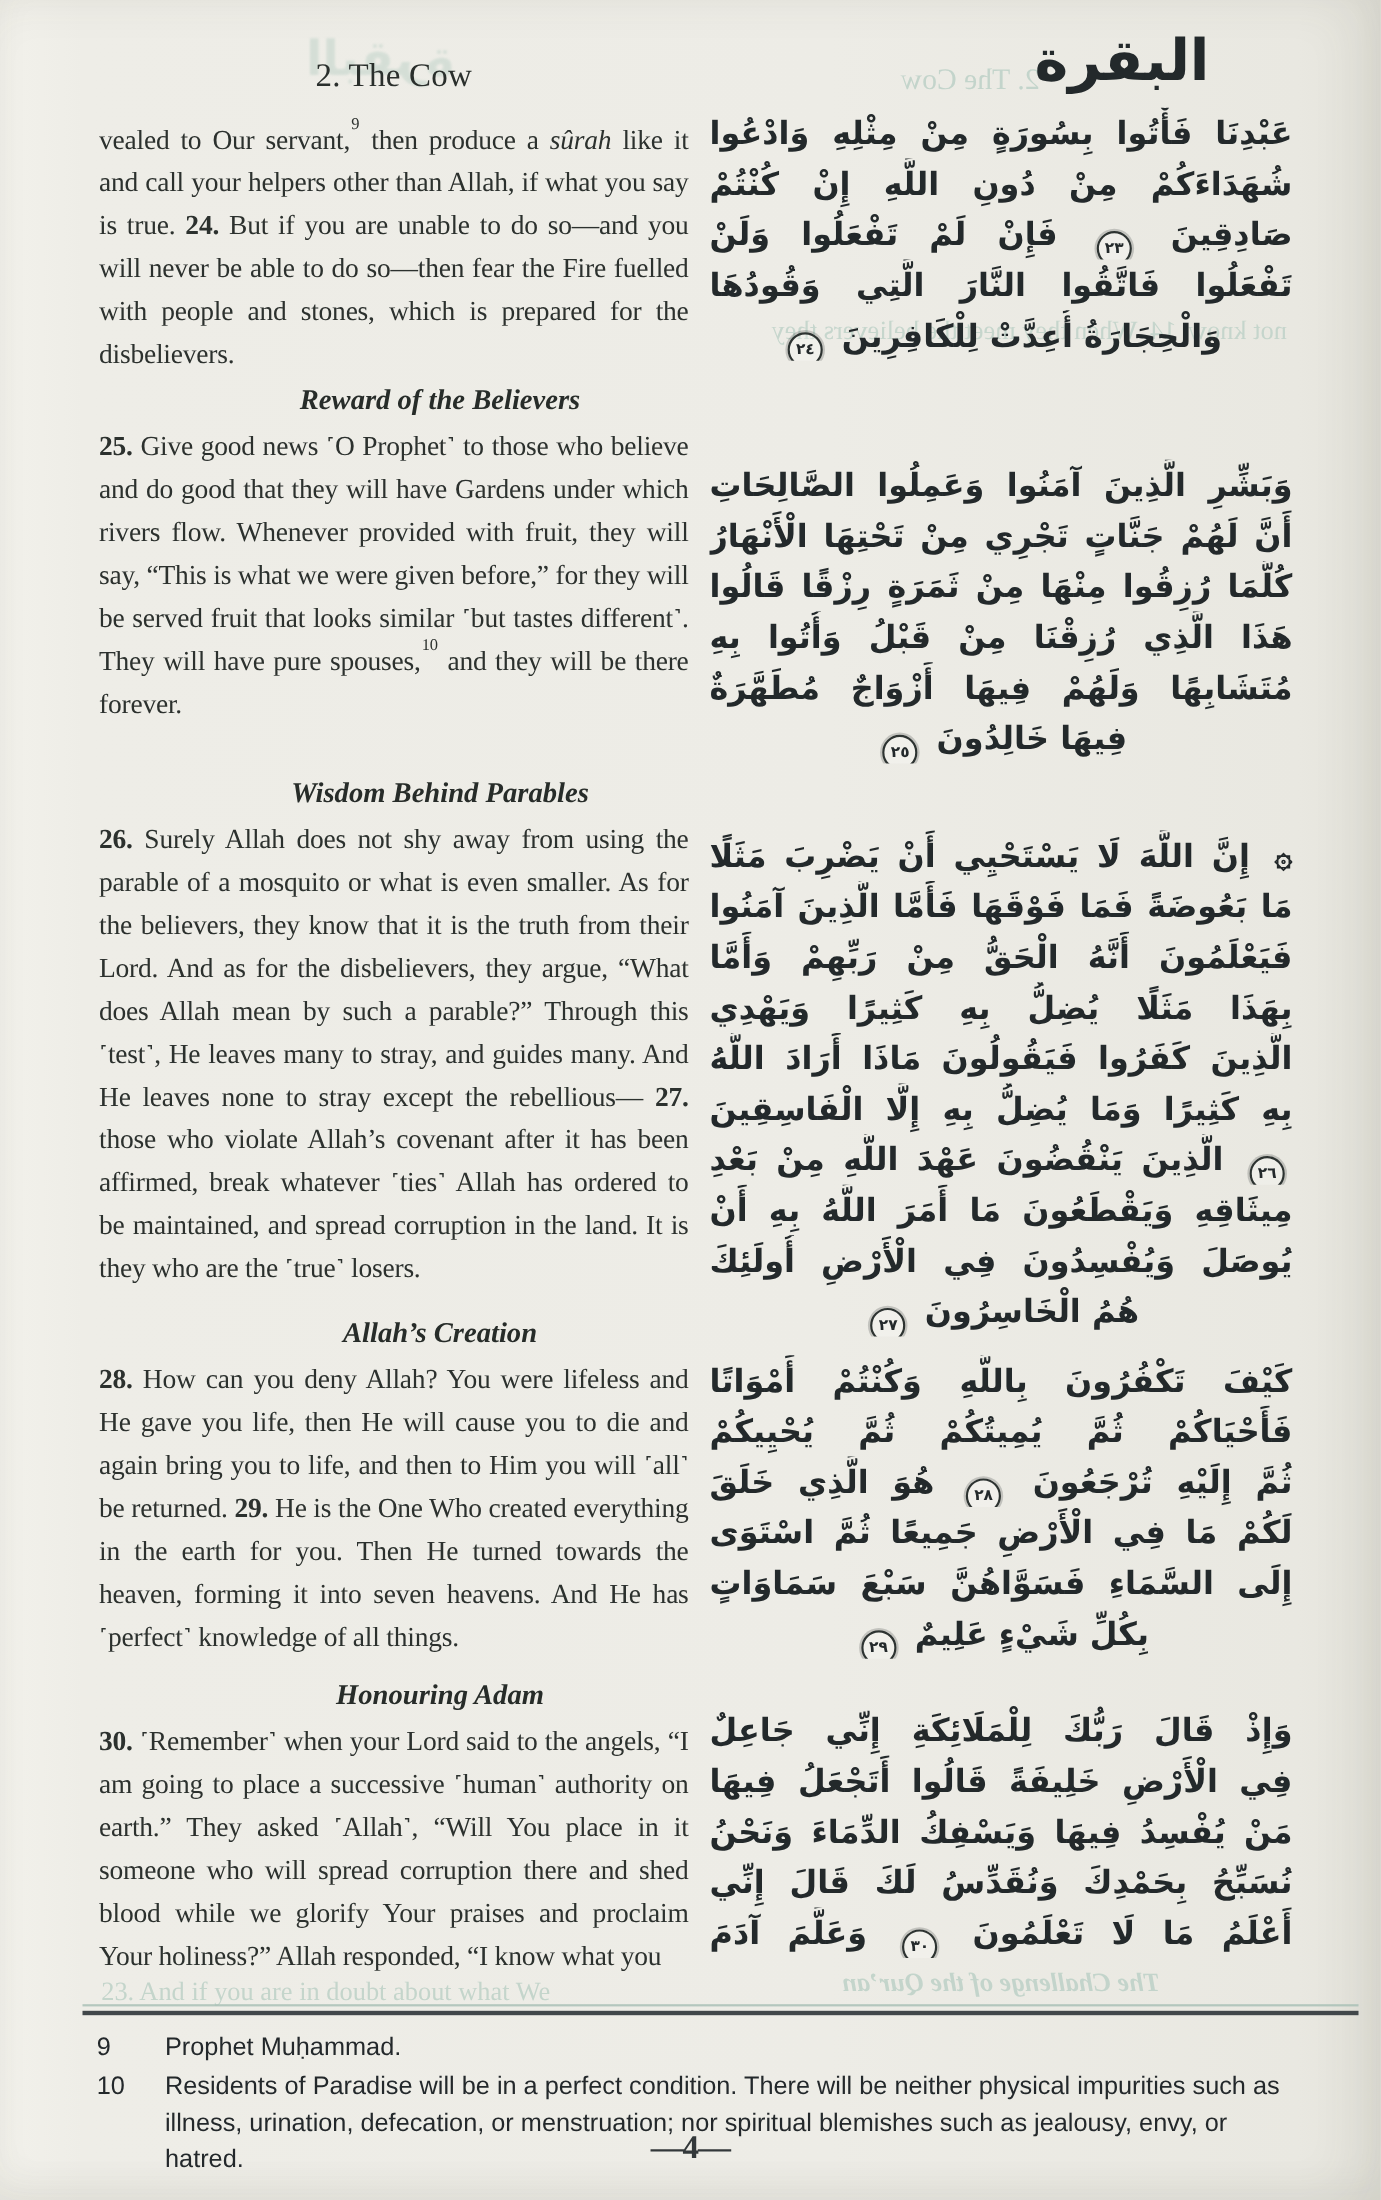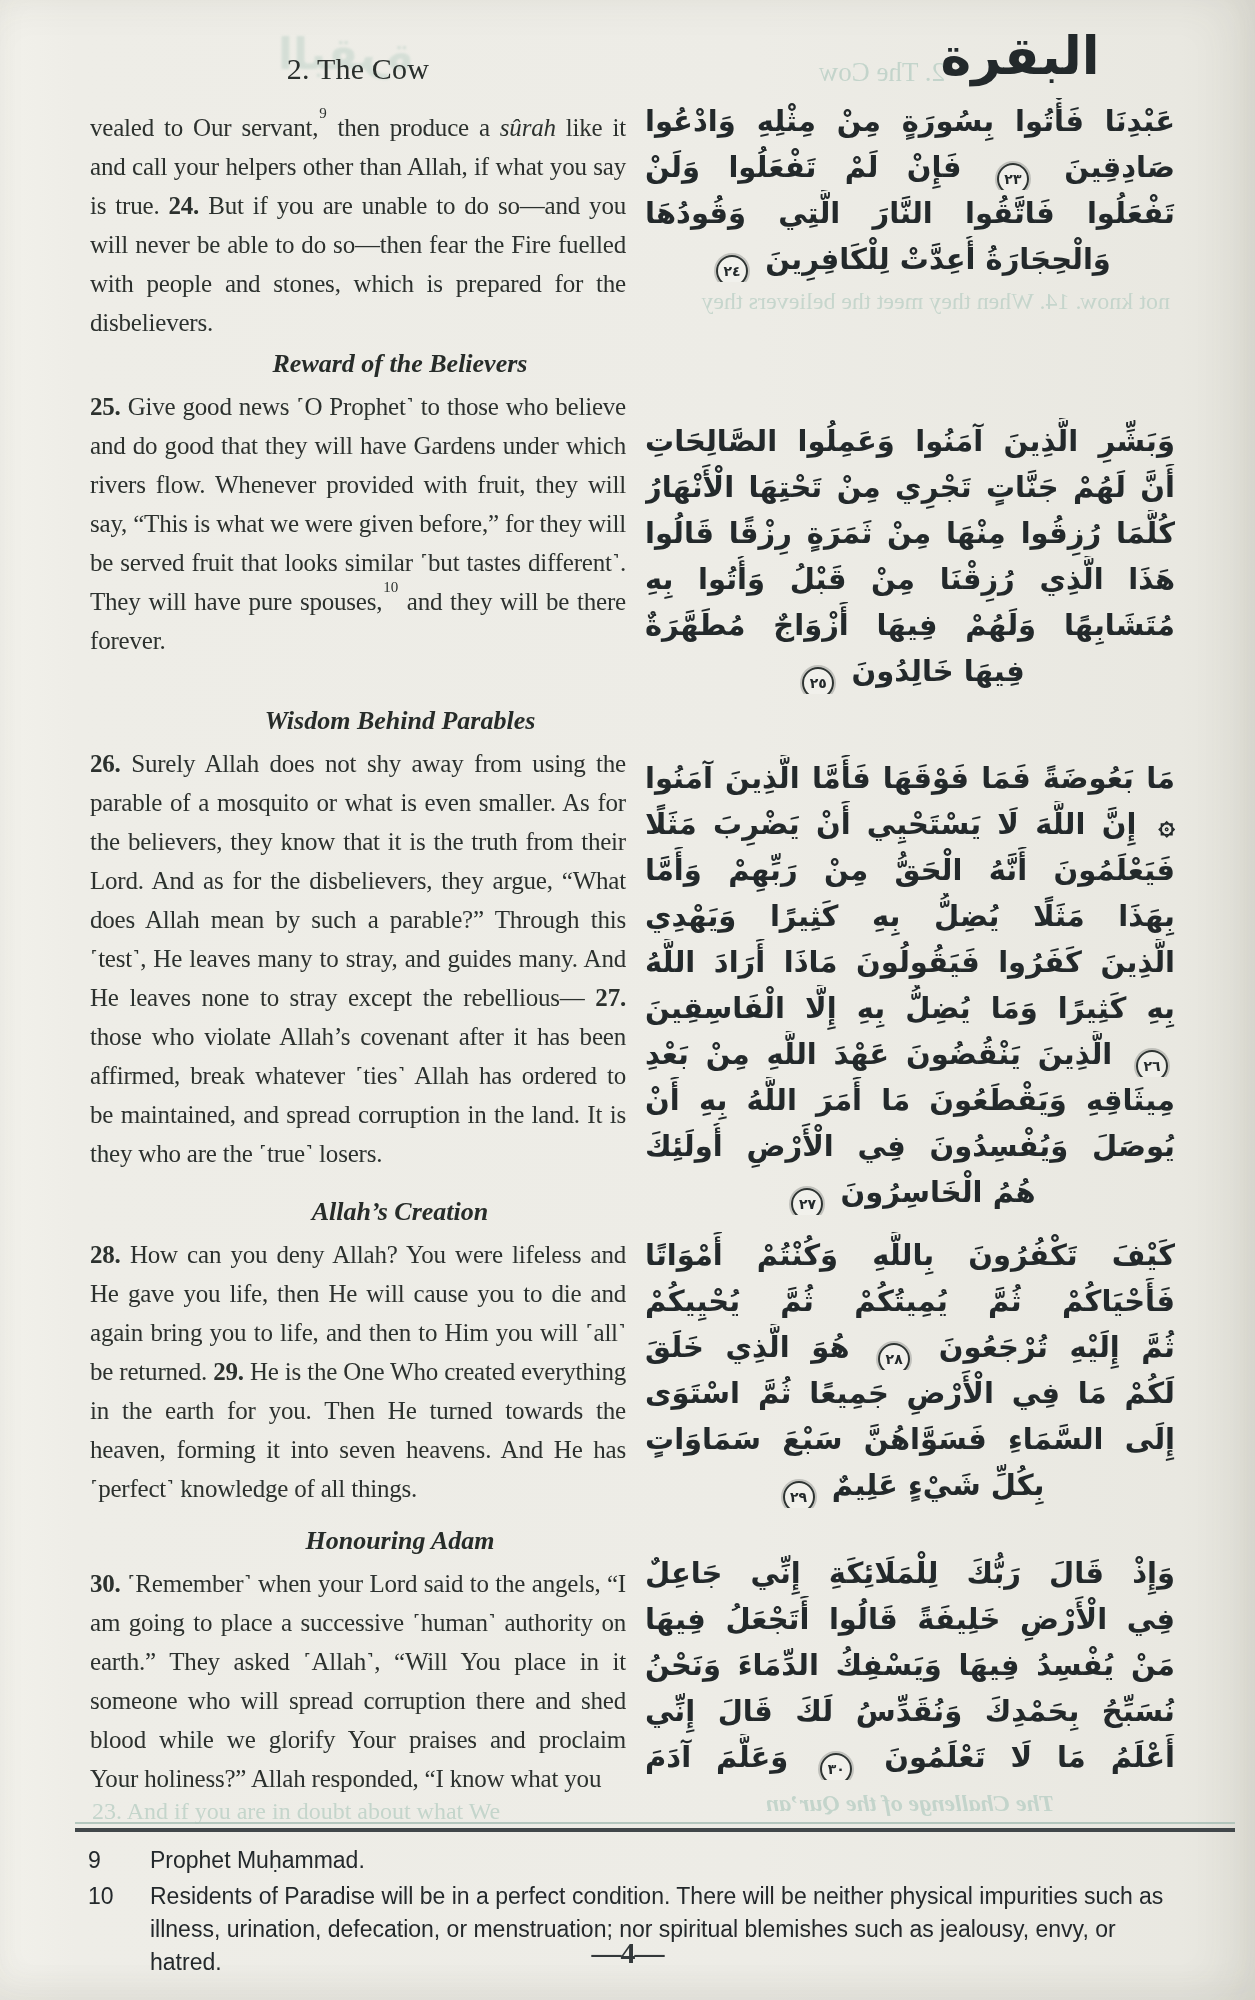--- a/index.html
+++ b/index.html
@@ -94,37 +94,38 @@
 
     <p class="en-p"><b class="vnum">28.</b><span> How can you deny Allah? You were lifeless and He gave you life, then He will cause you to die and again bring you to life, and then to Him you will ˹all˺ be returned. </span><b class="vnum">29.</b><span> He is the One Who created everything in the earth for you. Then He turned towards the heaven, forming it into seven heavens. And He has ˹perfect˺ knowledge of all things.</span></p>
 
     <div class="en-h gap-sm">Honouring Adam</div>
 
     <p class="en-p"><b class="vnum">30.</b><span> ˹Remember˺ when your Lord said to the angels, “I am going to place a successive ˹human˺ authority on earth.” They asked ˹Allah˺, “Will You place in it someone who will spread corruption there and shed blood while we glorify Your praises and proclaim Your holiness?” Allah responded, “I know what you</span></p>
   </div>
 
   <div class="col-ar" style="top:98px">
     <div class="ar-line"><span>عَبْدِنَا فَأْتُوا بِسُورَةٍ مِنْ مِثْلِهِ وَادْعُوا</span></div>
+    <div class="ar-line"><span>شُهَدَاءَكُمْ مِنْ دُونِ اللَّهِ إِنْ كُنْتُمْ</span></div>
     <div class="ar-line"><span>صَادِقِينَ</span> <span class="ayah">٢٣</span> <span>فَإِنْ لَمْ تَفْعَلُوا وَلَنْ</span></div>
     <div class="ar-line"><span>تَفْعَلُوا فَاتَّقُوا النَّارَ الَّتِي وَقُودُهَا النَّاسُ</span></div>
     <div class="ar-line end"><span>وَالْحِجَارَةُ أُعِدَّتْ لِلْكَافِرِينَ</span> <span class="ayah">٢٤</span></div>
   </div>
 
   <div class="col-ar" style="top:418px">
     <div class="ar-line"><span>وَبَشِّرِ الَّذِينَ آمَنُوا وَعَمِلُوا الصَّالِحَاتِ</span></div>
     <div class="ar-line"><span>أَنَّ لَهُمْ جَنَّاتٍ تَجْرِي مِنْ تَحْتِهَا الْأَنْهَارُ</span></div>
     <div class="ar-line"><span>كُلَّمَا رُزِقُوا مِنْهَا مِنْ ثَمَرَةٍ رِزْقًا قَالُوا</span></div>
     <div class="ar-line"><span>هَذَا الَّذِي رُزِقْنَا مِنْ قَبْلُ وَأُتُوا بِهِ</span></div>
     <div class="ar-line"><span>مُتَشَابِهًا وَلَهُمْ فِيهَا أَزْوَاجٌ مُطَهَّرَةٌ وَهُمْ</span></div>
     <div class="ar-line end"><span>فِيهَا خَالِدُونَ</span> <span class="ayah">٢٥</span></div>
   </div>
 
   <div class="col-ar" style="top:755px">
+    <div class="ar-line"><span class="hizb">۞</span> <span>إِنَّ اللَّهَ لَا يَسْتَحْيِي أَنْ يَضْرِبَ مَثَلًا</span></div>
     <div class="ar-line"><span>مَا بَعُوضَةً فَمَا فَوْقَهَا فَأَمَّا الَّذِينَ آمَنُوا</span></div>
-    <div class="ar-line"><span class="hizb">۞</span> <span>إِنَّ اللَّهَ لَا يَسْتَحْيِي أَنْ يَضْرِبَ مَثَلًا</span></div>
     <div class="ar-line"><span>فَيَعْلَمُونَ أَنَّهُ الْحَقُّ مِنْ رَبِّهِمْ وَأَمَّا</span></div>
     <div class="ar-line"><span>بِهَذَا مَثَلًا يُضِلُّ بِهِ كَثِيرًا وَيَهْدِي</span></div>
     <div class="ar-line"><span>الَّذِينَ كَفَرُوا فَيَقُولُونَ مَاذَا أَرَادَ اللَّهُ</span></div>
     <div class="ar-line"><span>بِهِ كَثِيرًا وَمَا يُضِلُّ بِهِ إِلَّا الْفَاسِقِينَ</span></div>
     <div class="ar-line"><span class="ayah">٢٦</span> <span>الَّذِينَ يَنْقُضُونَ عَهْدَ اللَّهِ مِنْ بَعْدِ</span></div>
     <div class="ar-line"><span>مِيثَاقِهِ وَيَقْطَعُونَ مَا أَمَرَ اللَّهُ بِهِ أَنْ</span></div>
     <div class="ar-line"><span>يُوصَلَ وَيُفْسِدُونَ فِي الْأَرْضِ أُولَئِكَ</span></div>
     <div class="ar-line end"><span>هُمُ الْخَاسِرُونَ</span> <span class="ayah">٢٧</span></div>
   </div>
 

